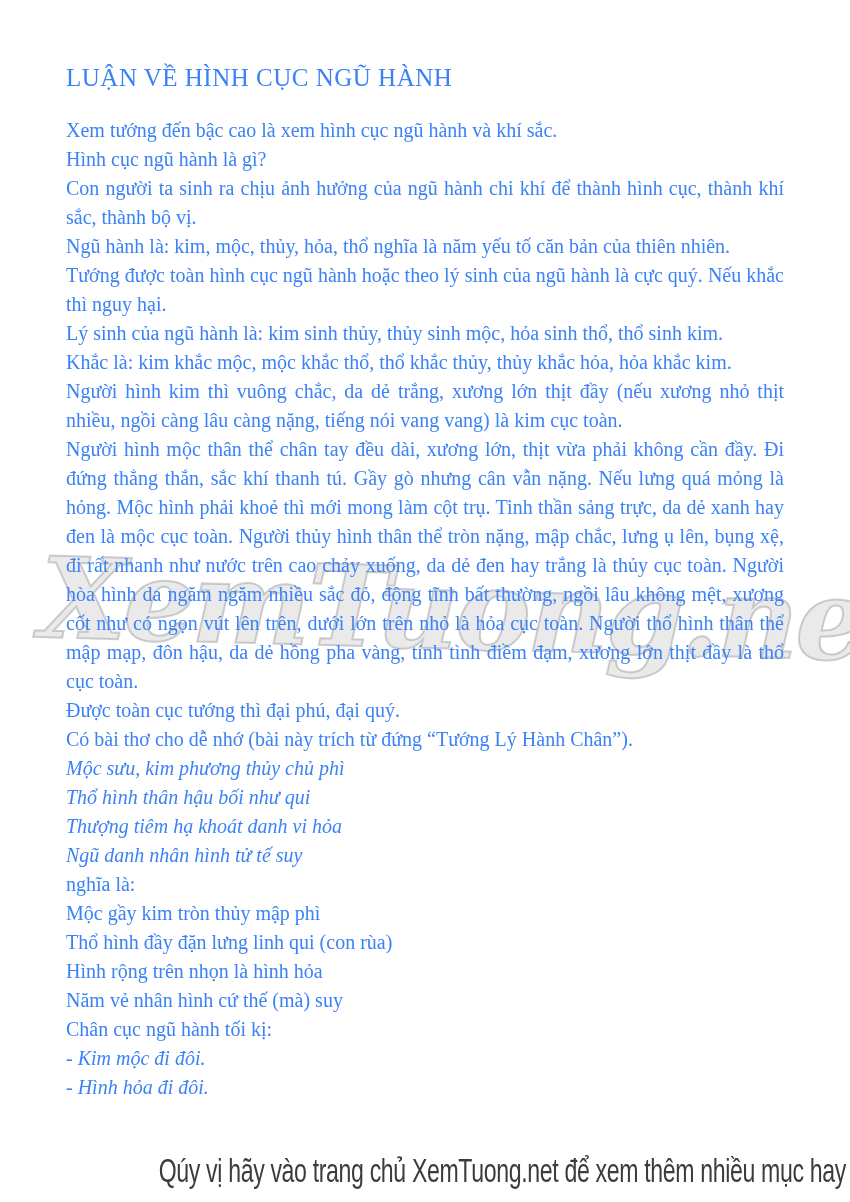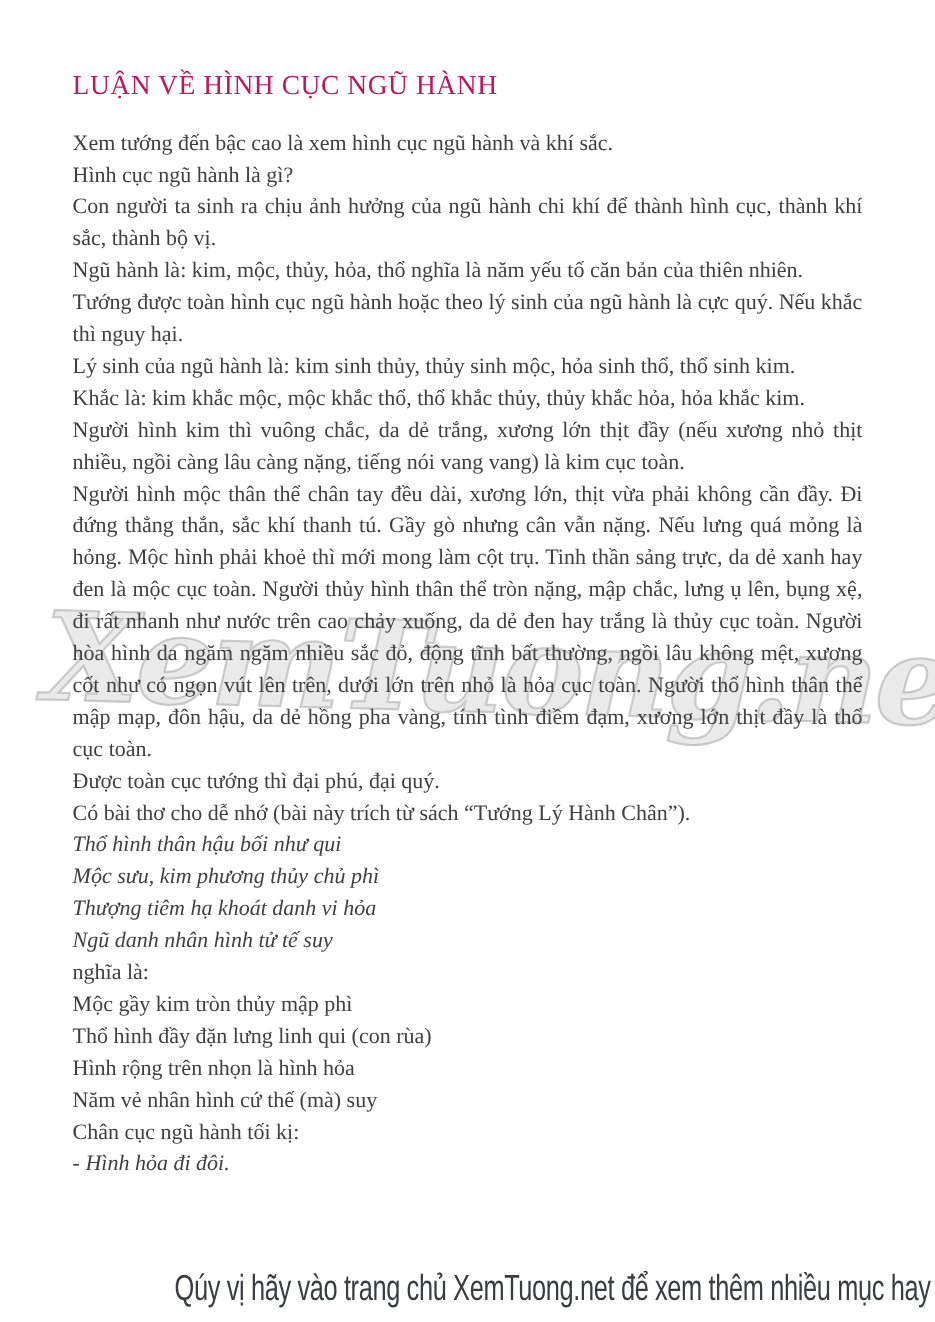--- a/index.html
+++ b/index.html
@@ -39,27 +39,27 @@
     left: 66px;
     top: 64px;
     width: 718px;
     z-index: 1;
   }
   .title {
     margin: 0 0 24px 0;
     font-size: 25px;
     font-weight: normal;
     letter-spacing: 0.5px;
-    color: #be185d;
+    color: #3b82f6;
   }
   .line {
     margin: 0;
     font-size: 20px;
     line-height: 29px;
-    color: #404040;
+    color: #3b82f6;
     text-align: justify;
   }
   .line.italic {
     font-style: italic;
     text-align: left;
   }
   .footer {
     position: absolute;
     top: 1152px;
     left: 0;
@@ -92,31 +92,32 @@
         <p class="line">Xem tướng đến bậc cao là xem hình cục ngũ hành và khí sắc.</p>
         <p class="line">Hình cục ngũ hành là gì?</p>
         <p class="line">Con người ta sinh ra chịu ảnh hưởng của ngũ hành chi khí để thành hình cục, thành khí sắc, thành bộ vị.</p>
         <p class="line">Ngũ hành là: kim, mộc, thủy, hỏa, thổ nghĩa là năm yếu tố căn bản của thiên nhiên.</p>
         <p class="line">Tướng được toàn hình cục ngũ hành hoặc theo lý sinh của ngũ hành là cực quý. Nếu khắc thì nguy hại.</p>
         <p class="line">Lý sinh của ngũ hành là: kim sinh thủy, thủy sinh mộc, hỏa sinh thổ, thổ sinh kim.</p>
         <p class="line">Khắc là: kim khắc mộc, mộc khắc thổ, thổ khắc thủy, thủy khắc hỏa, hỏa khắc kim.</p>
         <p class="line">Người hình kim thì vuông chắc, da dẻ trắng, xương lớn thịt đầy (nếu xương nhỏ thịt nhiều, ngồi càng lâu càng nặng, tiếng nói vang vang) là kim cục toàn.</p>
         <p class="line">Người hình mộc thân thể chân tay đều dài, xương lớn, thịt vừa phải không cần đầy. Đi đứng thẳng thắn, sắc khí thanh tú. Gầy gò nhưng cân vẫn nặng. Nếu lưng quá mỏng là hỏng. Mộc hình phải khoẻ thì mới mong làm cột trụ. Tinh thần sảng trực, da dẻ xanh hay đen là mộc cục toàn. Người thủy hình thân thể tròn nặng, mập chắc, lưng ụ lên, bụng xệ, đi rất nhanh như nước trên cao chảy xuống, da dẻ đen hay trắng là thủy cục toàn. Người hòa hình da ngăm ngăm nhiều sắc đỏ, động tĩnh bất thường, ngồi lâu không mệt, xương cốt như có ngọn vút lên trên, dưới lớn trên nhỏ là hỏa cục toàn. Người thổ hình thân thể mập mạp, đôn hậu, da dẻ hồng pha vàng, tính tình điềm đạm, xương lớn thịt đầy là thổ cục toàn.</p>
         <p class="line">Được toàn cục tướng thì đại phú, đại quý.</p>
-        <p class="line">Có bài thơ cho dễ nhớ (bài này trích từ sách “Tướng Lý Hành Chân”).</p>
+        <p class="line">Có bài thơ cho dễ nhớ (bài này trích từ đứng “Tướng Lý Hành Chân”).</p>
+        <p class="line italic">Mộc sưu, kim phương thủy chủ phì</p>
         <p class="line italic">Thổ hình thân hậu bối như qui</p>
-        <p class="line italic">Mộc sưu, kim phương thủy chủ phì</p>
         <p class="line italic">Thượng tiêm hạ khoát danh vi hỏa</p>
         <p class="line italic">Ngũ danh nhân hình tử tế suy</p>
         <p class="line">nghĩa là:</p>
         <p class="line">Mộc gầy kim tròn thủy mập phì</p>
         <p class="line">Thổ hình đầy đặn lưng linh qui (con rùa)</p>
         <p class="line">Hình rộng trên nhọn là hình hỏa</p>
         <p class="line">Năm vẻ nhân hình cứ thế (mà) suy</p>
         <p class="line">Chân cục ngũ hành tối kị:</p>
+        <p class="line italic">- Kim mộc đi đôi.</p>
         <p class="line italic">- Hình hỏa đi đôi.</p>
       </div>
   </div>
 
   <div class="footer">
     <div class="footer-inner"><span>Qúy vị hãy vào trang chủ </span><span>XemTuong.net</span><span> để xem thêm nhiều mục hay khác</span></div>
   </div>
 
 </div>
 

